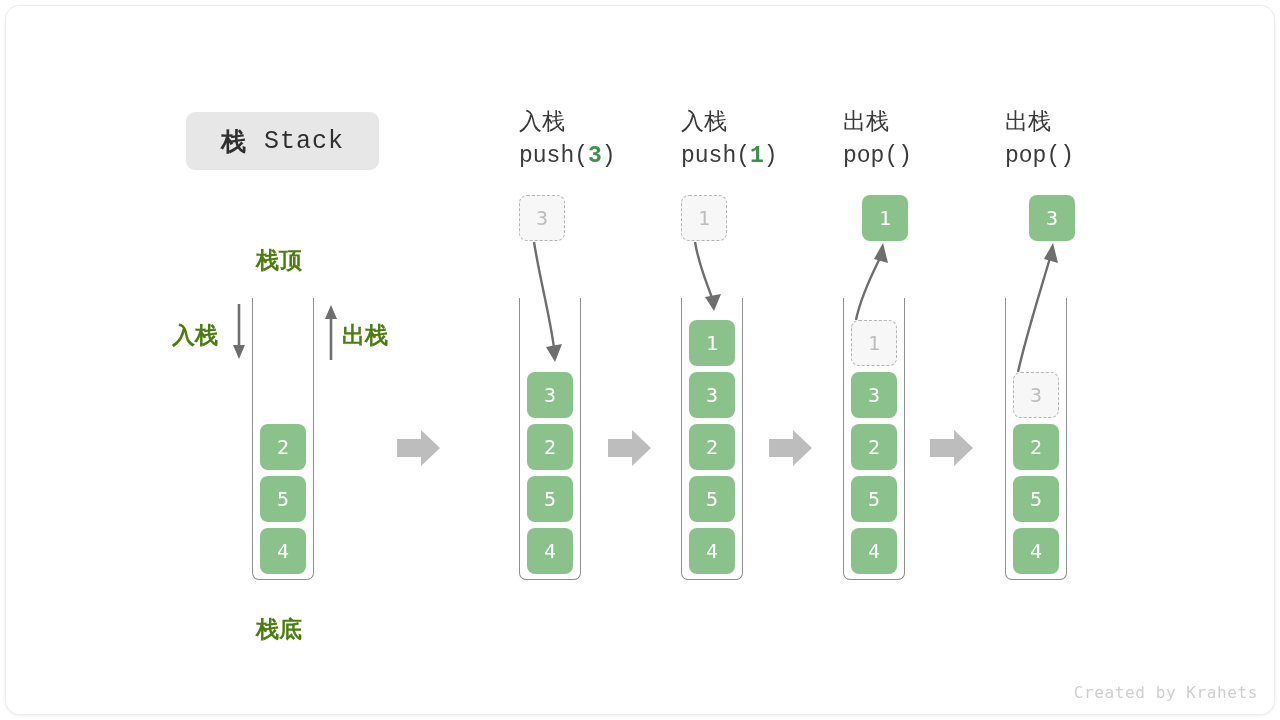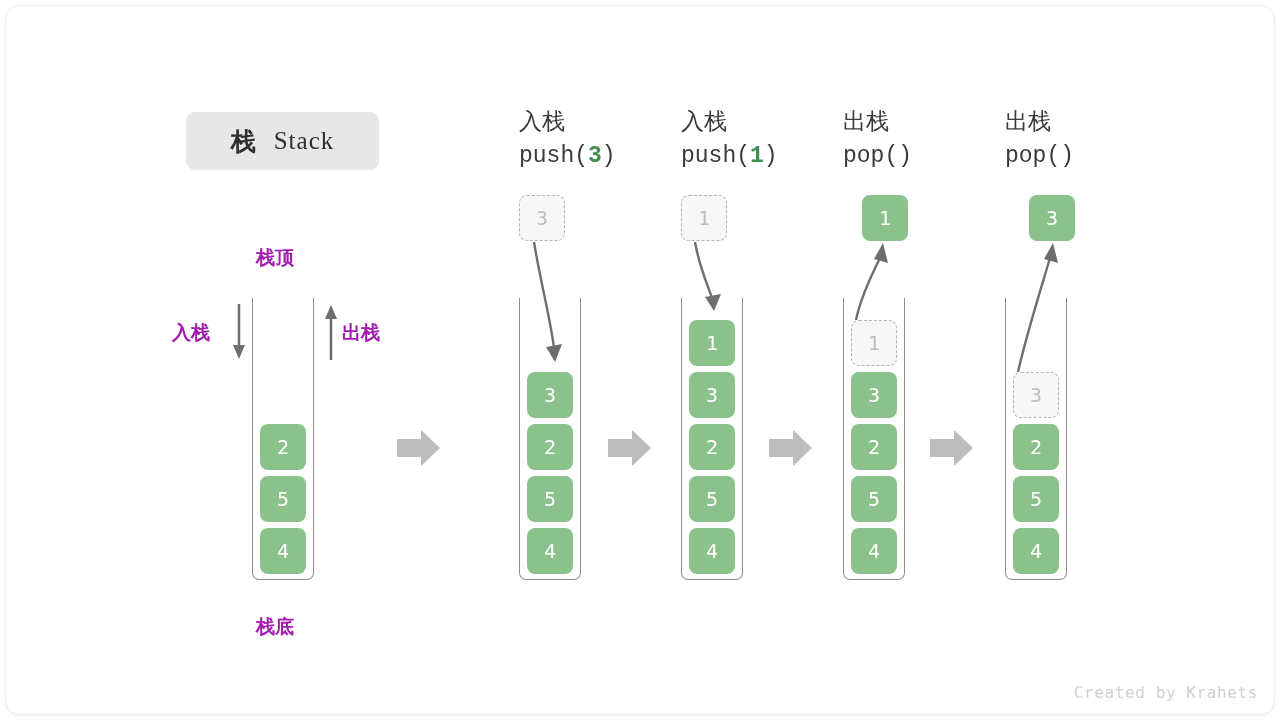--- a/index.html
+++ b/index.html
@@ -35,34 +35,34 @@
     display: flex; align-items: center; justify-content: center;
     white-space: pre;
   }
   #title-chip .cjk {
     font-family: "DejaVu Sans", "Liberation Sans", sans-serif;
     font-weight: bold;
     font-size: 25px;
     color: #2f2f2f;
   }
   #title-chip .mono {
-    font-family: Liberation Serif, serif;
+    font-family: Liberation Mono, monospace;
     font-size: 25px;
     color: #2f2f2f;
     margin-left: 18px;
     letter-spacing: 1px;
   }
 
   
   .label-cjk {
     position: absolute;
     font-family: "DejaVu Sans", "Liberation Sans", sans-serif;
     font-weight: bold;
-    font-size: 19px;
-    color: #a21caf;
+    font-size: 23px;
+    color: #4d7c0f;
     white-space: nowrap;
   }
   #lbl-top    { left: 256px; top: 245px; }
   #lbl-bottom { left: 256px; top: 614px; }
   #lbl-push   { left: 172px; top: 320px; }
   #lbl-pop    { left: 342px; top: 320px; }
 
   
   .stack-box {
     position: absolute;

